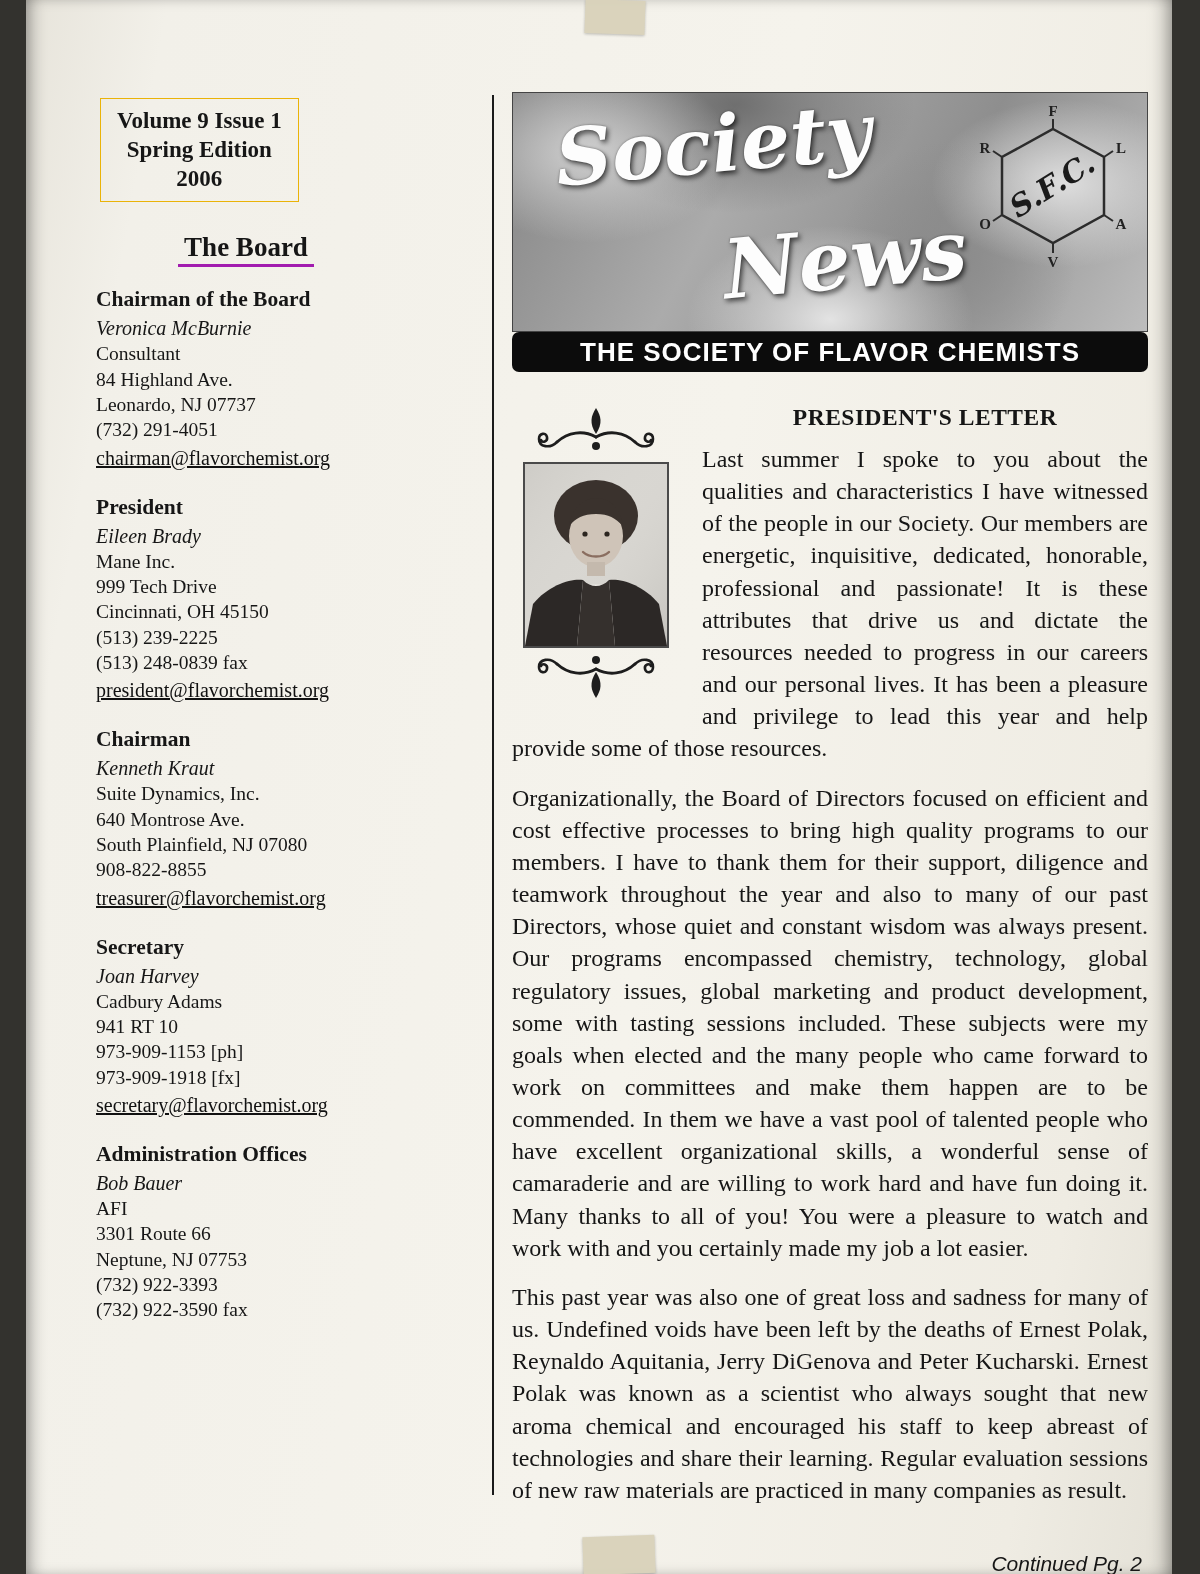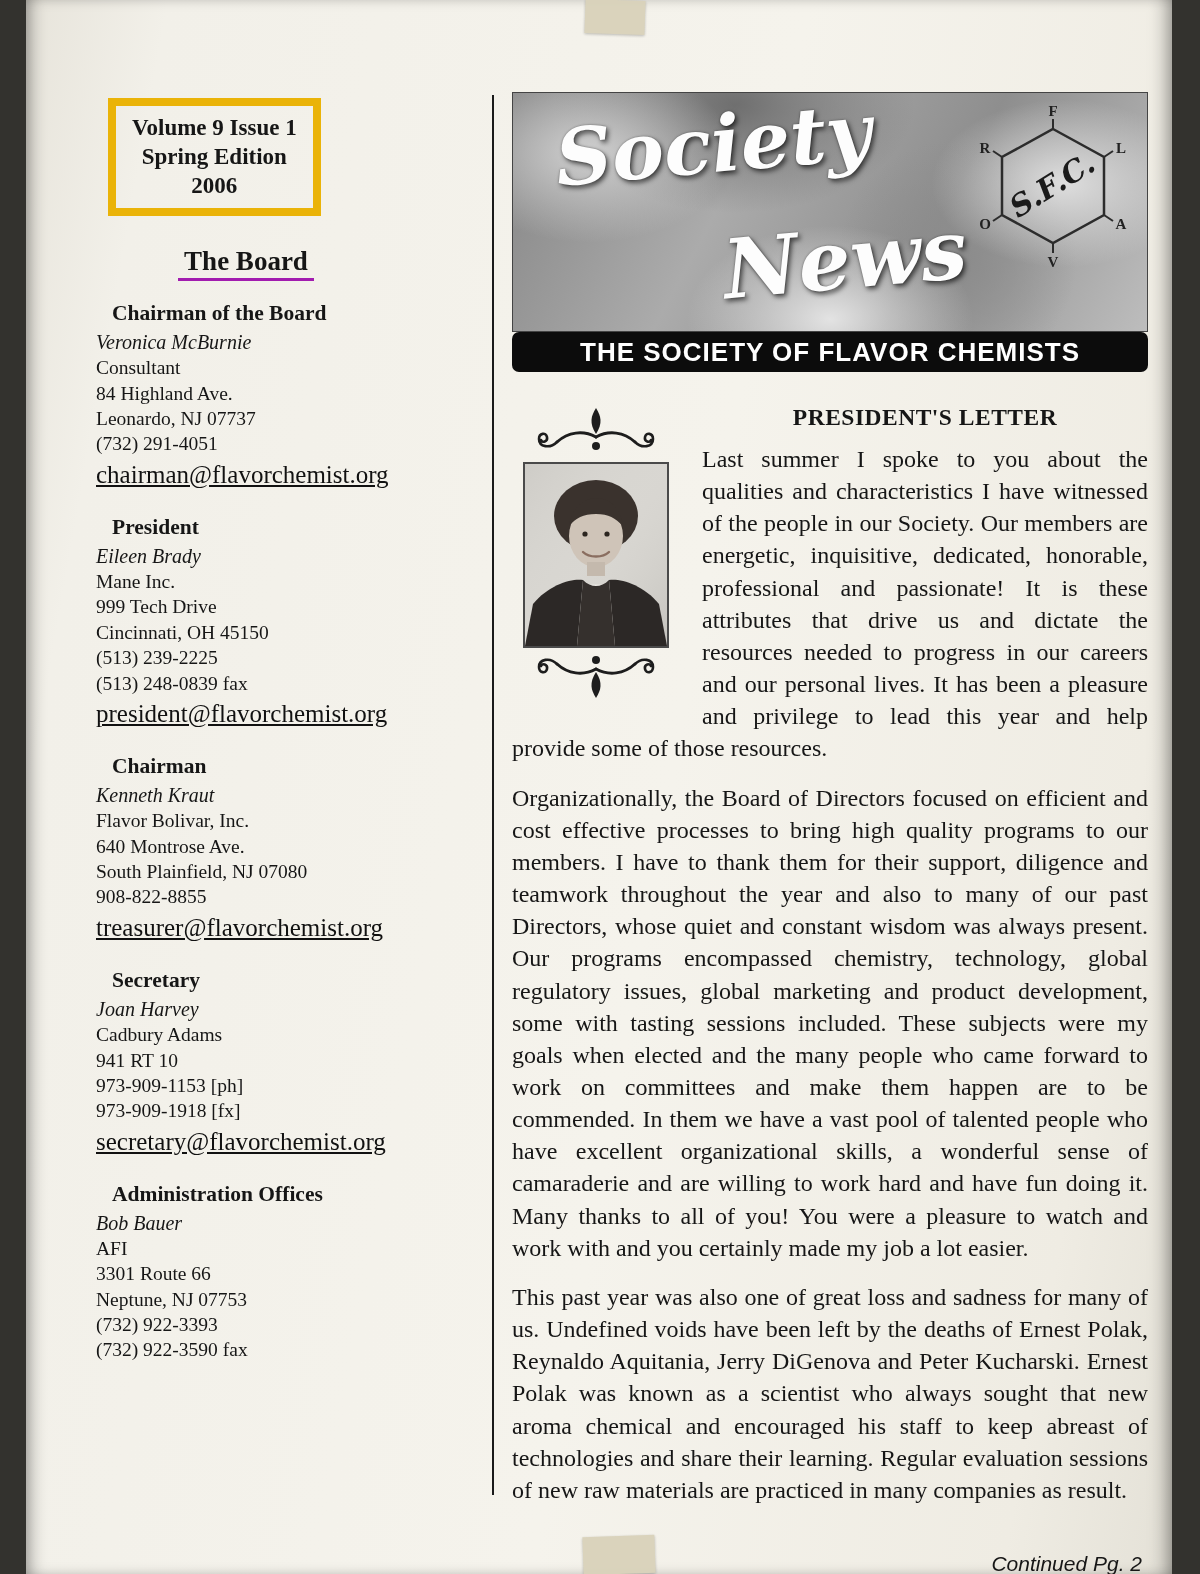--- a/index.html
+++ b/index.html
@@ -19,35 +19,35 @@
   .tape-top { left:585px; top:0; width:60px; height:34px; transform:rotate(2deg); }
   .tape-bottom { left:583px; top:1536px; width:72px; height:38px; transform:rotate(-2deg); }
 
   .divider {
     position:absolute; left:492px; top:95px; width:2px; height:1400px; background:#1a1a1a;
   }
 
   
   .left-col { position:absolute; left:96px; top:98px; width:360px; }
   .vol-box {
-    display:inline-block; border:8px solid #eab308; padding:8px 16px;
+    display:inline-block; border:1px solid #eab308; padding:8px 16px;
     font-weight:bold; font-size:23px; line-height:1.25; text-align:center;
-    margin-left:12px;
+    margin-left:4px;
   }
   .board-title {
     font-size:27px; font-weight:bold; text-align:center;
     margin:30px 0 6px; width:300px;
   }
   .board-title span { border-bottom:3px solid #a21caf; padding:0 6px 2px; }
   .board-entry { margin-top:24px; }
-  .role { font-size:21.5px; font-weight:bold; margin-bottom:3px;margin-left:16px; }
+  .role { font-size:21.5px; font-weight:bold; margin-bottom:3px; }
   .bname { font-style:italic; font-size:20px; line-height:1.3; }
   .bline { font-size:19.5px; line-height:1.3; }
   .bemail {
-    display:inline-block; font-size:25px; color:#111;
+    display:inline-block; font-size:20px; color:#111;
     text-decoration:underline; margin-top:2px; line-height:1.3; cursor:pointer;
   }
 
   
   .right-col { position:absolute; left:512px; top:92px; width:636px; }
 
   .banner {
     position:relative; height:240px; overflow:hidden;
     background:
       radial-gradient(ellipse 190px 120px at 87% 38%, #dedede 0%, rgba(190,190,190,0) 70%),
@@ -137,21 +137,21 @@
       <div class="bline">(513) 248-0839 fax</div>
       <a class="bemail">president@flavorchemist.org</a>
     </section>
 
     
 
     
     <section class="board-entry">
       <h3 class="role">Chairman</h3>
       <div class="bname">Kenneth Kraut</div>
-      <div class="bline">Flavor Bolivar, Inc.</div>
+      <div class="bline">Suite Dynamics, Inc.</div>
       <div class="bline">640 Montrose Ave.</div>
       <div class="bline">South Plainfield, NJ 07080</div>
       <div class="bline">908-822-8855</div>
       <a class="bemail">treasurer@flavorchemist.org</a>
     </section>
 
     
     <section class="board-entry">
       <h3 class="role">Secretary</h3>
       <div class="bname">Joan Harvey</div>

